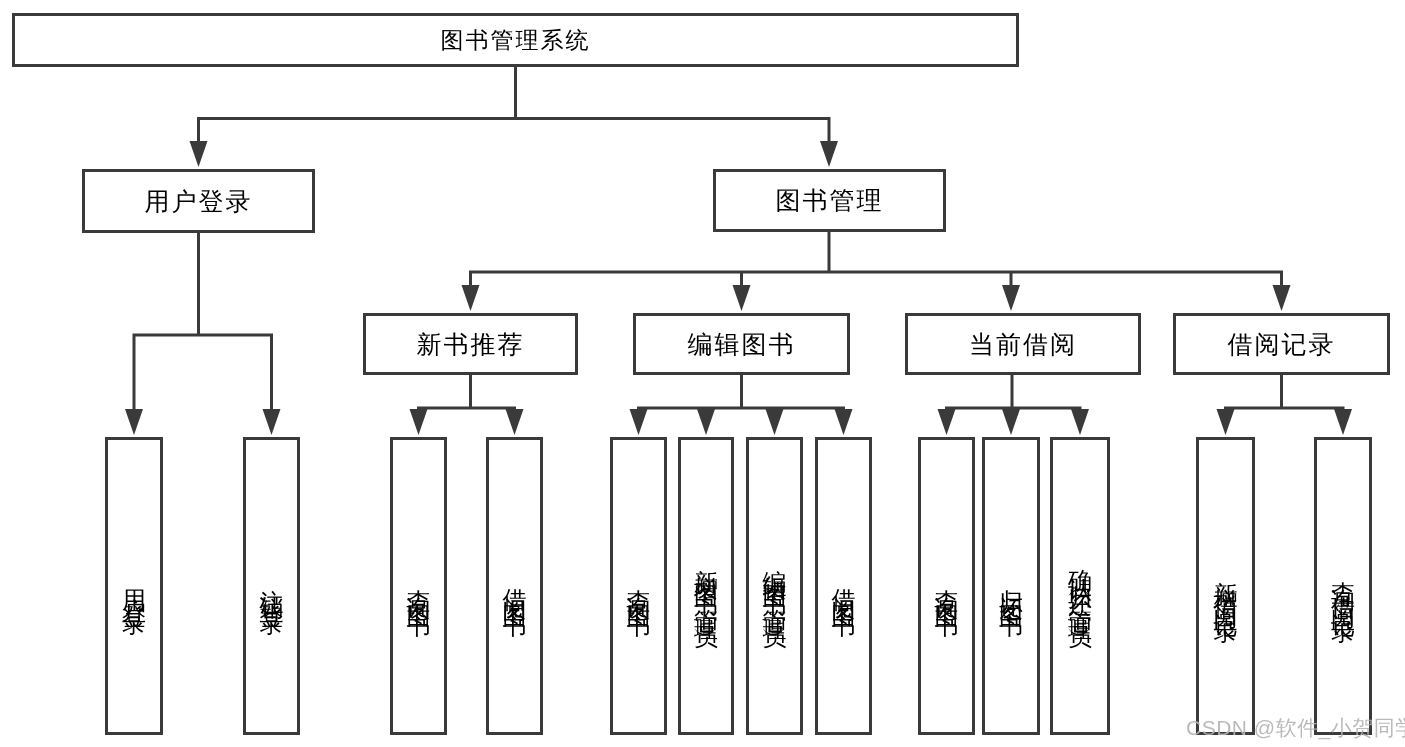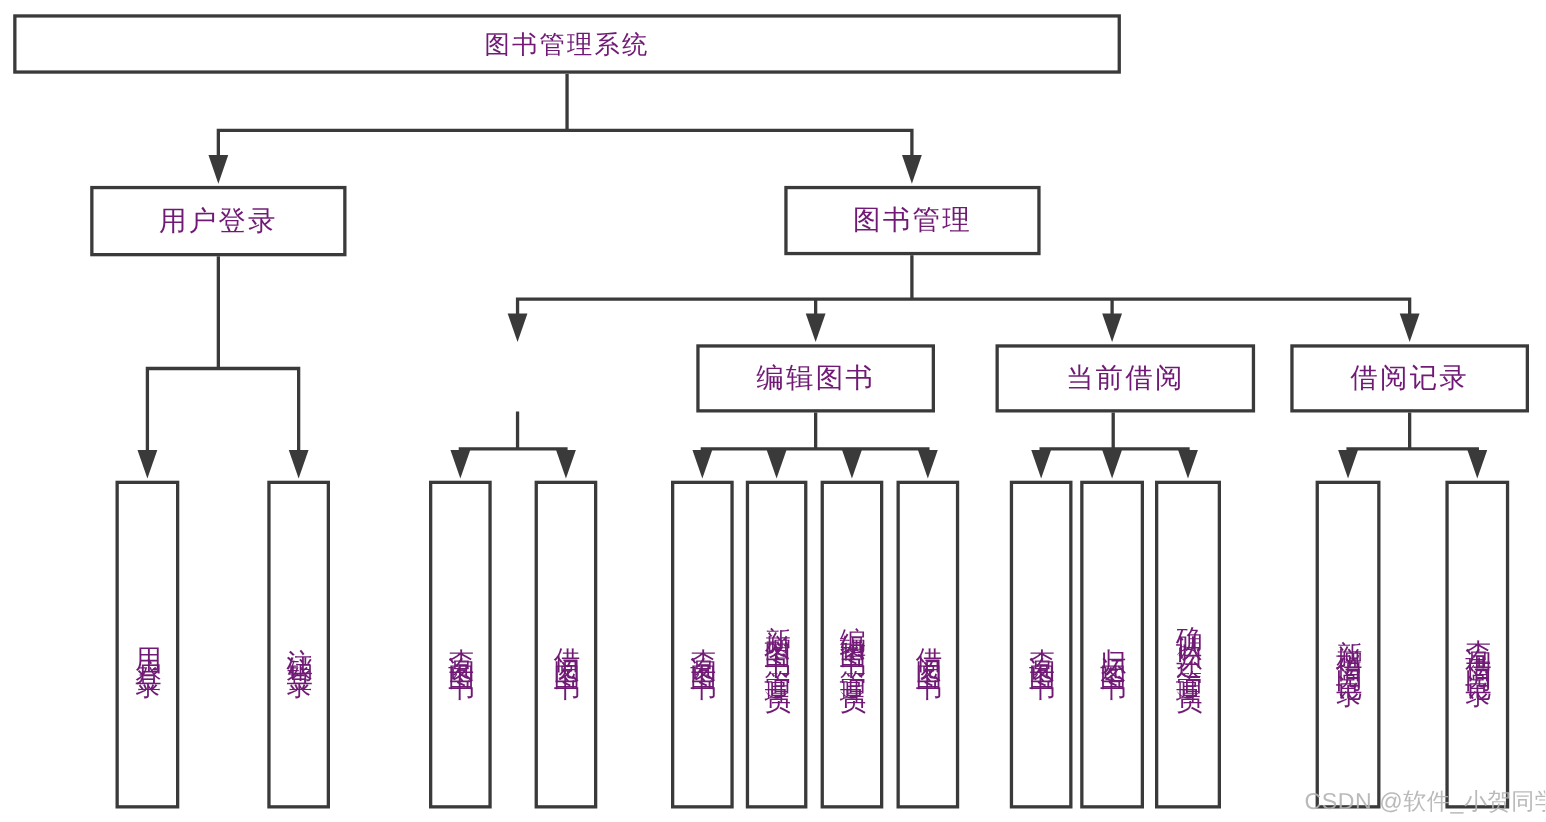--- a/index.html
+++ b/index.html
@@ -20,21 +20,21 @@
   }
   .node {
     position: absolute;
     box-sizing: border-box;
     border: 3px solid #3a3a3a;
     background: #ffffff;
     display: flex;
     align-items: center;
     justify-content: center;
     text-align: center;
-    color: #701a75;
+    color: #000000;
   }
   .node.h-label { font-size: 25px; letter-spacing: 2px; line-height: 1; }
   .node.root-label { font-size: 23px; letter-spacing: 2px; line-height: 1; }
   .node.v-label span {
     writing-mode: vertical-rl;
     text-orientation: mixed;
     font-size: 24px;
     letter-spacing: 8px;
     line-height: 1;
     white-space: nowrap;
@@ -93,20 +93,23 @@
     <span>图书管理系统</span>
   </div>
 
   <div class="node h-label" style="left:82px; top:169px; width:233px; height:64px;">
     <span>用户登录</span>
   </div>
   <div class="node h-label" style="left:713px; top:169px; width:233px; height:63px;">
     <span>图书管理</span>
   </div>
 
+  <div class="node h-label" style="left:363px; top:313px; width:215px; height:62px;">
+    <span>新书推荐</span>
+  </div>
   <div class="node h-label" style="left:633px; top:313px; width:217px; height:62px;">
     <span>编辑图书</span>
   </div>
   <div class="node h-label" style="left:905px; top:313px; width:236px; height:62px;">
     <span>当前借阅</span>
   </div>
   <div class="node h-label" style="left:1173px; top:313px; width:217px; height:62px;">
     <span>借阅记录</span>
   </div>
 

